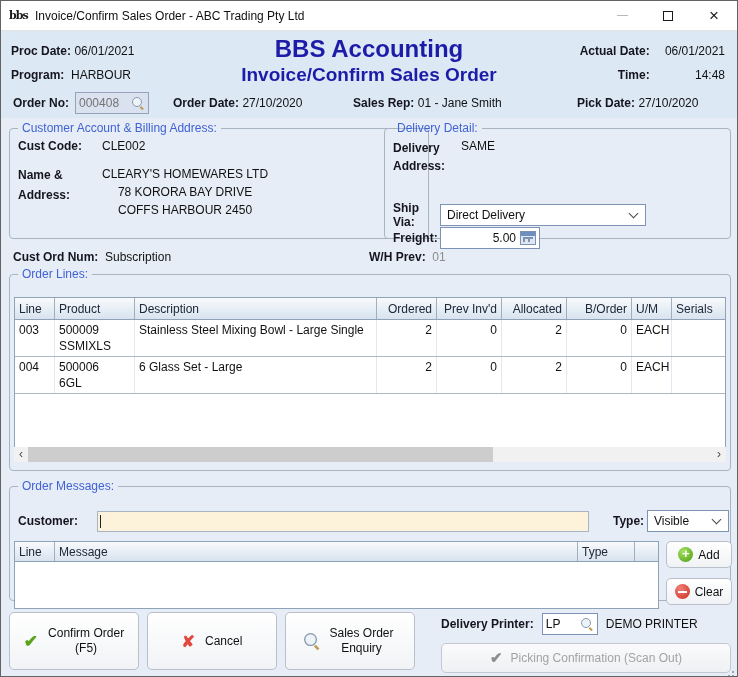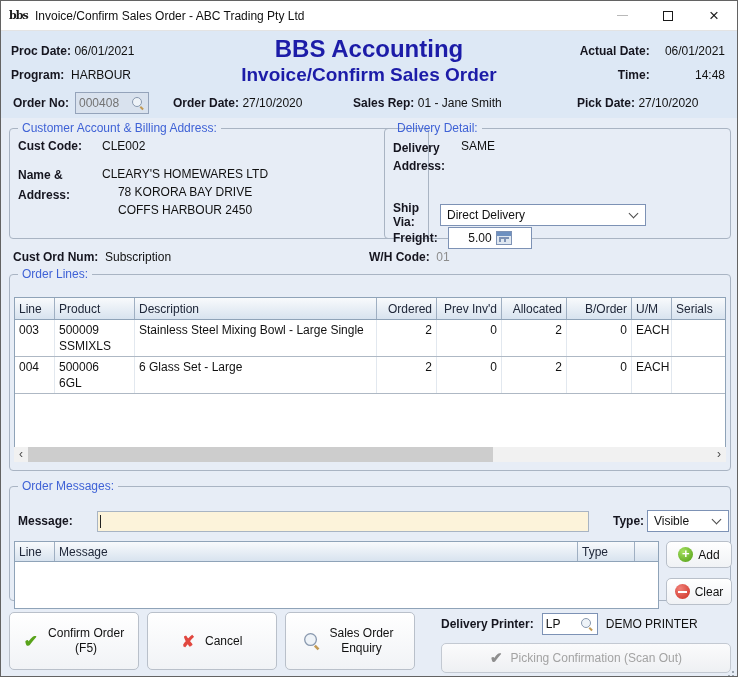--- a/index.html
+++ b/index.html
@@ -187,30 +187,30 @@
     </div>
     <div class="field-row" style="left:8px; top:66px;">
       <span class="lbl" style="width:47px;">Ship Via:</span>
       <span class="selectbox" style="width:206px;">
         <span>Direct Delivery</span>
         <span class="chev"></span>
       </span>
     </div>
     <div class="field-row" style="left:8px; top:92px;">
       <span class="lbl" style="width:47px;">Freight:</span>
-      <span class="inputbox" style="width:84px; justify-content:center;margin-left:8px;">
+      <span class="inputbox" style="width:100px; justify-content:flex-end;">
         <span>5.00</span>
         <span class="calc"></span>
       </span>
     </div>
   </fieldset>
 
   <div class="inforow">
     <span style="position:absolute; left:12px;"><span class="lbl">Cust Ord Num:</span>&nbsp; <span>Subscription</span></span>
-    <span style="position:absolute; left:368px;"><span class="lbl">W/H Code:</span>&nbsp; <span class="gray-val">01</span></span>
+    <span style="position:absolute; left:368px;"><span class="lbl">W/H Prev:</span>&nbsp; <span class="gray-val">01</span></span>
   </div>
 
   <fieldset class="grp-lines">
     <legend>Order Lines:</legend>
     <div class="table">
       <div class="thead">
         <div class="col-line">Line</div>
         <div class="col-product">Product</div>
         <div class="col-desc">Description</div>
         <div class="col-ordered num">Ordered</div>
@@ -254,21 +254,21 @@
       <div class="hs-arrow">‹</div>
       <div class="hs-track">
           <div class="hs-thumb"></div>
         </div>
       <div class="hs-arrow">›</div>
     </div>
   </fieldset>
 
   <fieldset class="grp-messages">
     <legend>Order Messages:</legend>
-    <span class="lbl" style="position:absolute; left:8px; top:21px;">Message:</span>
+    <span class="lbl" style="position:absolute; left:8px; top:21px;">Customer:</span>
     <div class="msg-input">
       <span class="caret"></span>
       <span></span>
     </div>
     <span class="lbl" style="position:absolute; left:603px; top:21px;">Type:</span>
     <span class="selectbox" style="position:absolute; left:637px; top:17px; width:82px;">
       <span>Visible</span>
       <span class="chev"></span>
     </span>
     <div class="msg-table">

